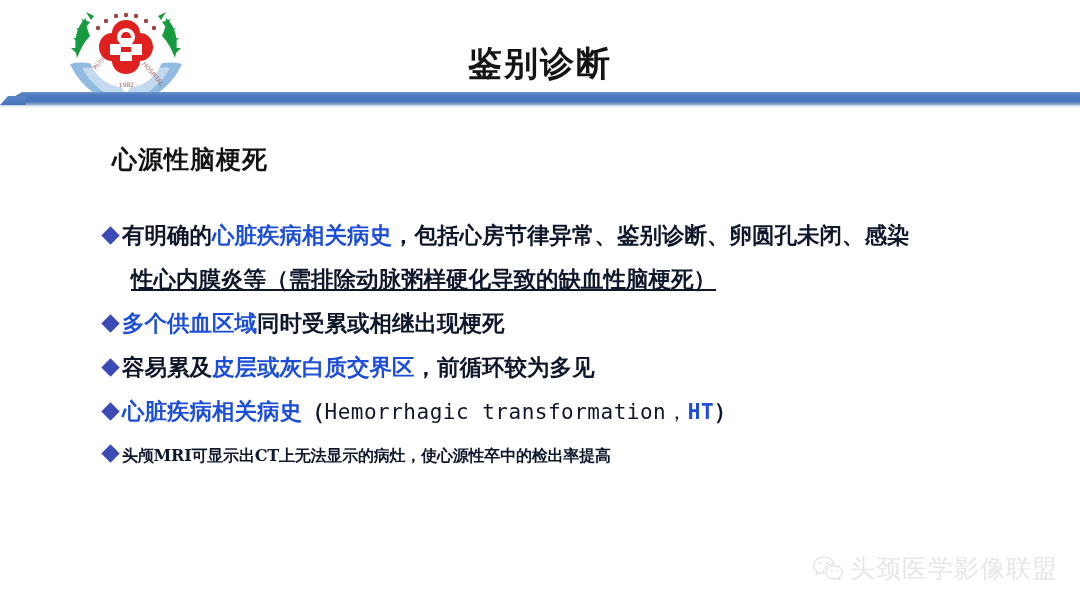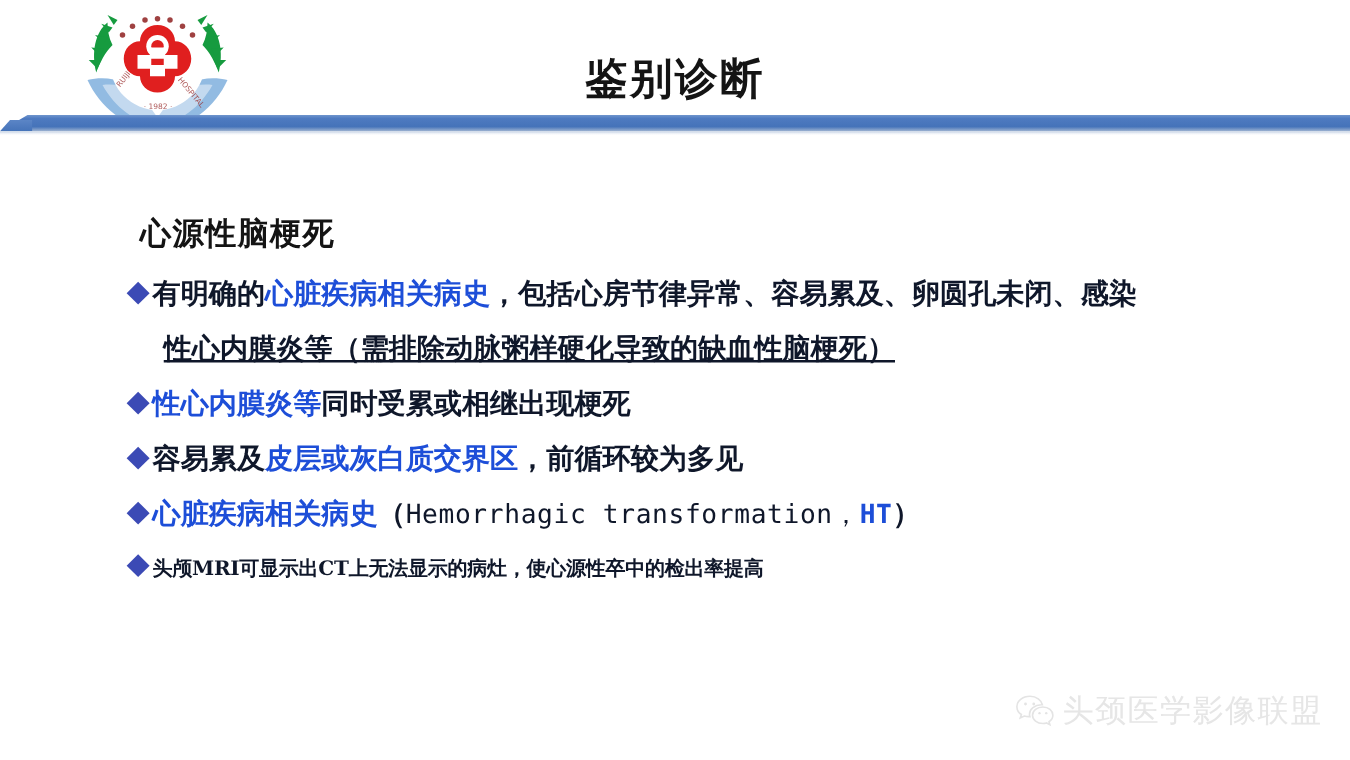--- a/index.html
+++ b/index.html
@@ -97,21 +97,21 @@
     position: absolute;
     left: 0;
     top: 112px;
     width: 1080px;
     height: 496px;
   }
 
   #section-heading {
     position: absolute;
     left: 112px;
-    top: 62px;
+    top: 35px;
     font-size: 25px;
     font-weight: bold;
     color: #141414;
     letter-spacing: 1px;
     line-height: 1;
     font-family: "DejaVu Sans", "Liberation Sans", sans-serif;
   }
 
   #bullet-list {
     position: absolute;
@@ -254,28 +254,28 @@
     <div id="header-bar-shadow"></div>
   </div>
 
   <div id="body-area">
 
     <div id="section-heading">心源性脑梗死</div>
 
     <div id="bullet-list">
 
       <div class="bullet-row">
-        <span class="diamond"></span><span class="b-ink b-bold">有明确的</span><span class="b-red">心脏疾病相关病史</span><span class="b-ink b-bold">，包括心房节律异常、容易累及、卵圆孔未闭、感染</span>
+        <span class="diamond"></span><span class="b-ink b-bold">有明确的</span><span class="b-red">心脏疾病相关病史</span><span class="b-ink b-bold">，包括心房节律异常、鉴别诊断、卵圆孔未闭、感染</span>
       </div>
       <div class="bullet-row">
         <span class="indent2 b-ink b-bold">性心内膜炎等（需排除动脉粥样硬化导致的缺血性脑梗死）</span>
       </div>
 
       <div class="bullet-row">
-        <span class="diamond"></span><span class="b-red">性心内膜炎等</span><span class="b-ink b-bold">同时受累或相继出现梗死</span>
+        <span class="diamond"></span><span class="b-red">多个供血区域</span><span class="b-ink b-bold">同时受累或相继出现梗死</span>
       </div>
 
       <div class="bullet-row">
         <span class="diamond"></span><span class="b-ink b-bold">容易累及</span><span class="b-red">皮层或灰白质交界区</span><span class="b-ink b-bold">，前循环较为多见</span>
       </div>
 
       <div class="bullet-row">
         <span class="diamond"></span><span class="b-red">心脏疾病相关病史</span><span class="b-ink b-bold">（</span><span class="b-ink mono">Hemorrhagic transformation，</span><span class="b-red mono">HT</span><span class="b-ink b-bold">）</span>
       </div>
 

